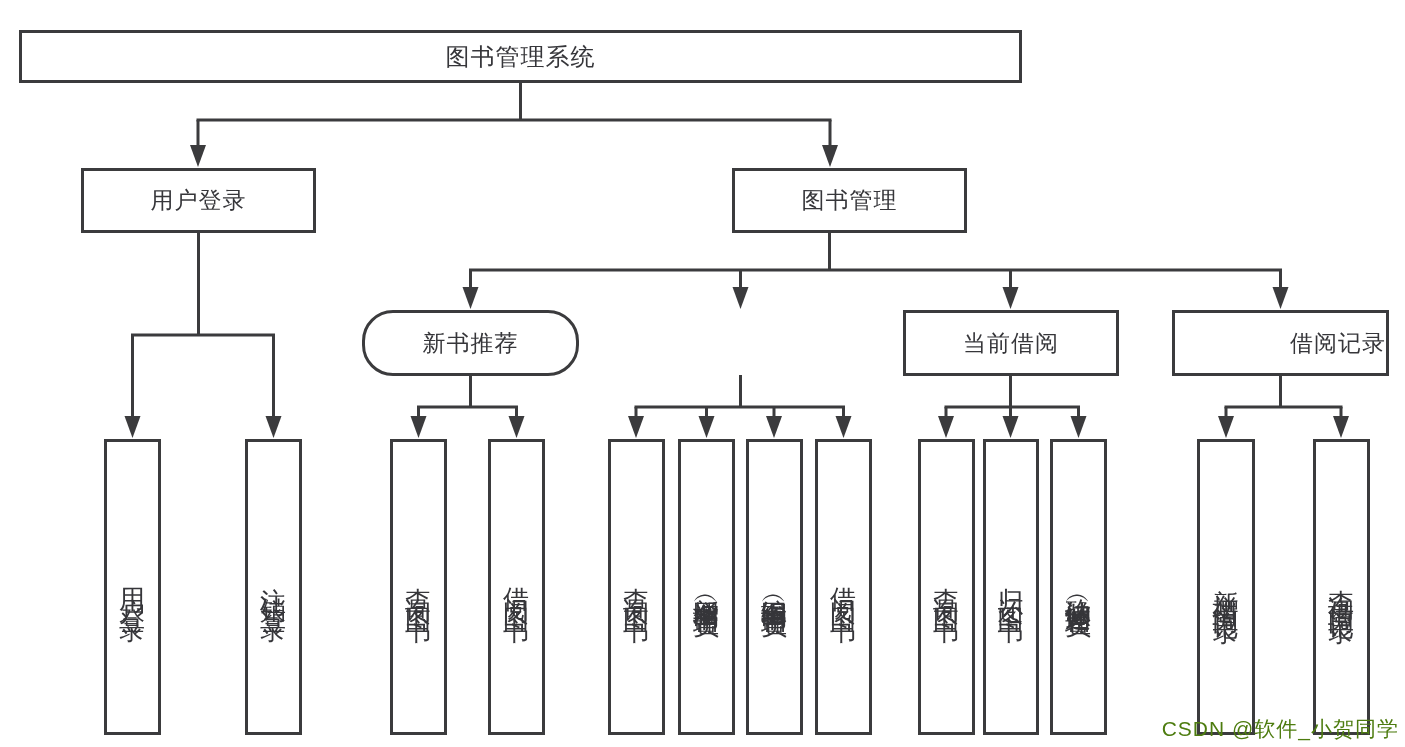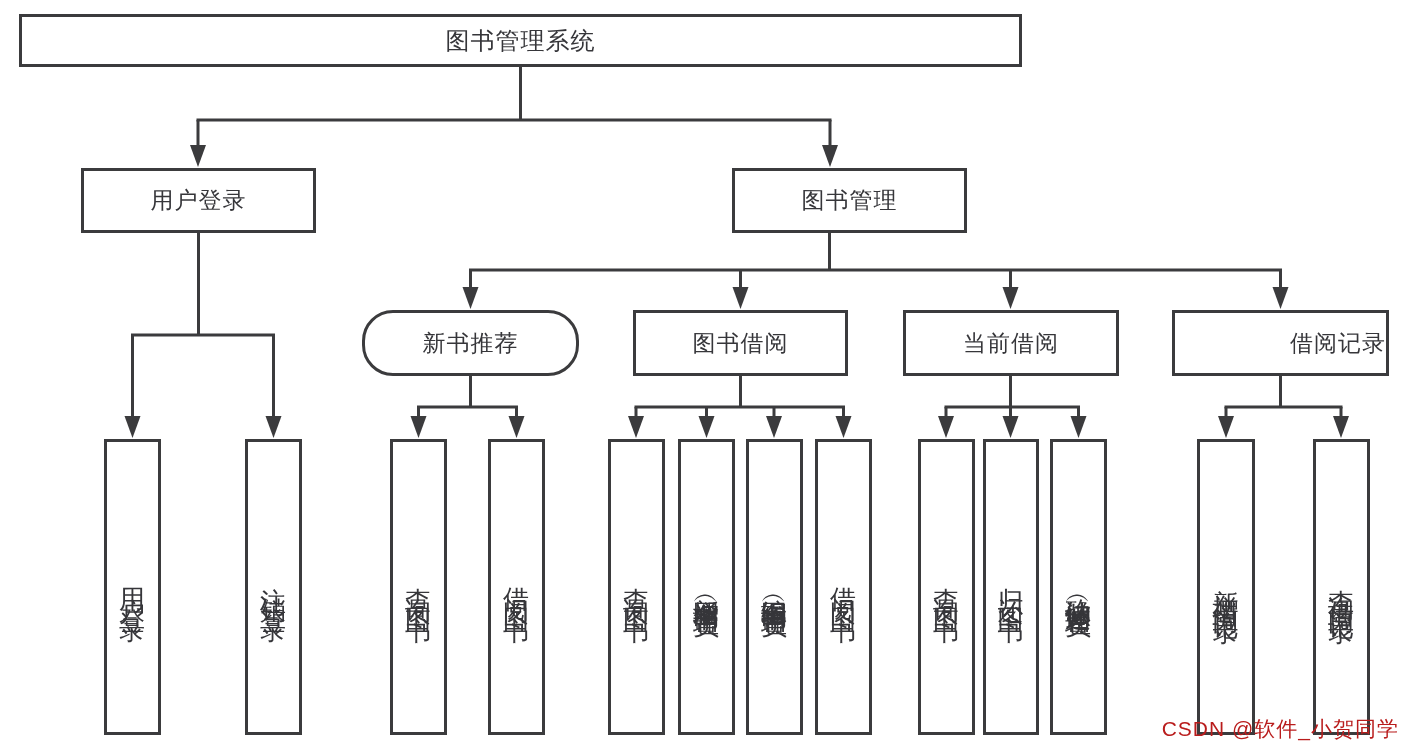--- a/index.html
+++ b/index.html
@@ -13,34 +13,34 @@
   .connector-layer{position:absolute;left:0;top:0;z-index:1;}
   .node{
     position:absolute;
     box-sizing:border-box;
     border:3px solid #3b3b3d;
     background:#ffffff;
     display:flex;align-items:center;justify-content:center;
     z-index:2;
   }
   .hbox{font-size:23px;letter-spacing:1px;white-space:nowrap;}
-  .root{font-size:24px;}
+  .root{font-size:24px;margin-top:16px;}
   .vbox span{
     writing-mode:vertical-rl;
     text-orientation:mixed;
     font-size:26px;
     line-height:1;
     white-space:nowrap;
   }
   .ls-s span{letter-spacing:10px;}
   .ls-m span{letter-spacing:6px;}
   .ls-l span{letter-spacing:2px;}
   .watermark{
     position:absolute;right:6px;bottom:4px;z-index:3;
-    font-size:21px;color:#b91c1c;letter-spacing:1px;white-space:nowrap;
+    font-size:21px;color:#4d7c0f;letter-spacing:1px;white-space:nowrap;
   }
 </style>
 </head>
 <body>
 
 <div class="stage">
 
   <svg class="connector-layer" width="1405" height="747" viewBox="0 0 1405 747" fill="none" stroke="#3b3b3d" stroke-width="3">
 
     <g>
@@ -124,23 +124,20 @@
   <div class="node hbox" style="left:81px;top:168px;width:235px;height:65px;">
     <span>用户登录</span>
   </div>
   <div class="node hbox" style="left:732px;top:168px;width:235px;height:65px;">
     <span>图书管理</span>
   </div>
 
   <div class="node hbox" style="left:362px;top:310px;width:217px;height:66px;border-radius:31px;">
     <span>新书推荐</span>
   </div>
-  <div class="node hbox" style="left:633px;top:310px;width:215px;height:66px;">
-    <span>图书借阅</span>
-  </div>
   <div class="node hbox" style="left:903px;top:310px;width:216px;height:66px;">
     <span>当前借阅</span>
   </div>
   <div class="node hbox" style="left:1172px;top:310px;width:217px;height:66px;justify-content:flex-end;">
     <span>借阅记录</span>
   </div>
 
   <div class="node vbox ls-s" style="left:104px;top:439px;width:57px;height:296px;">
     <span>用户登录</span>
   </div>

